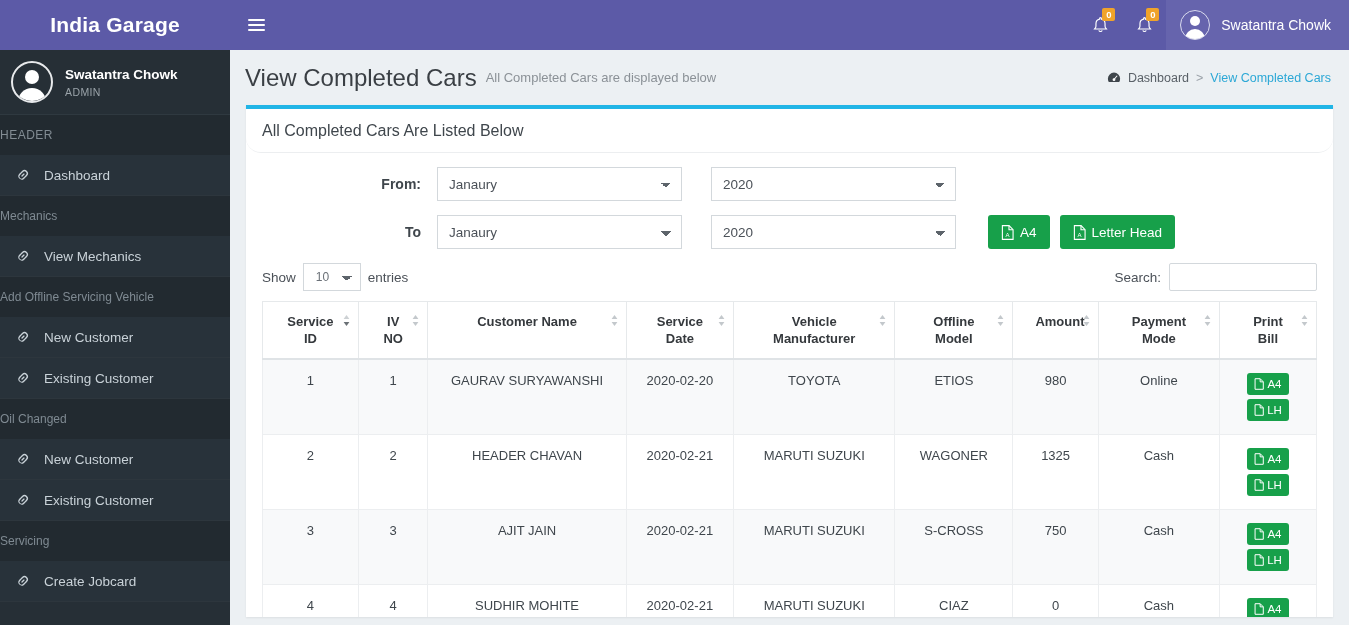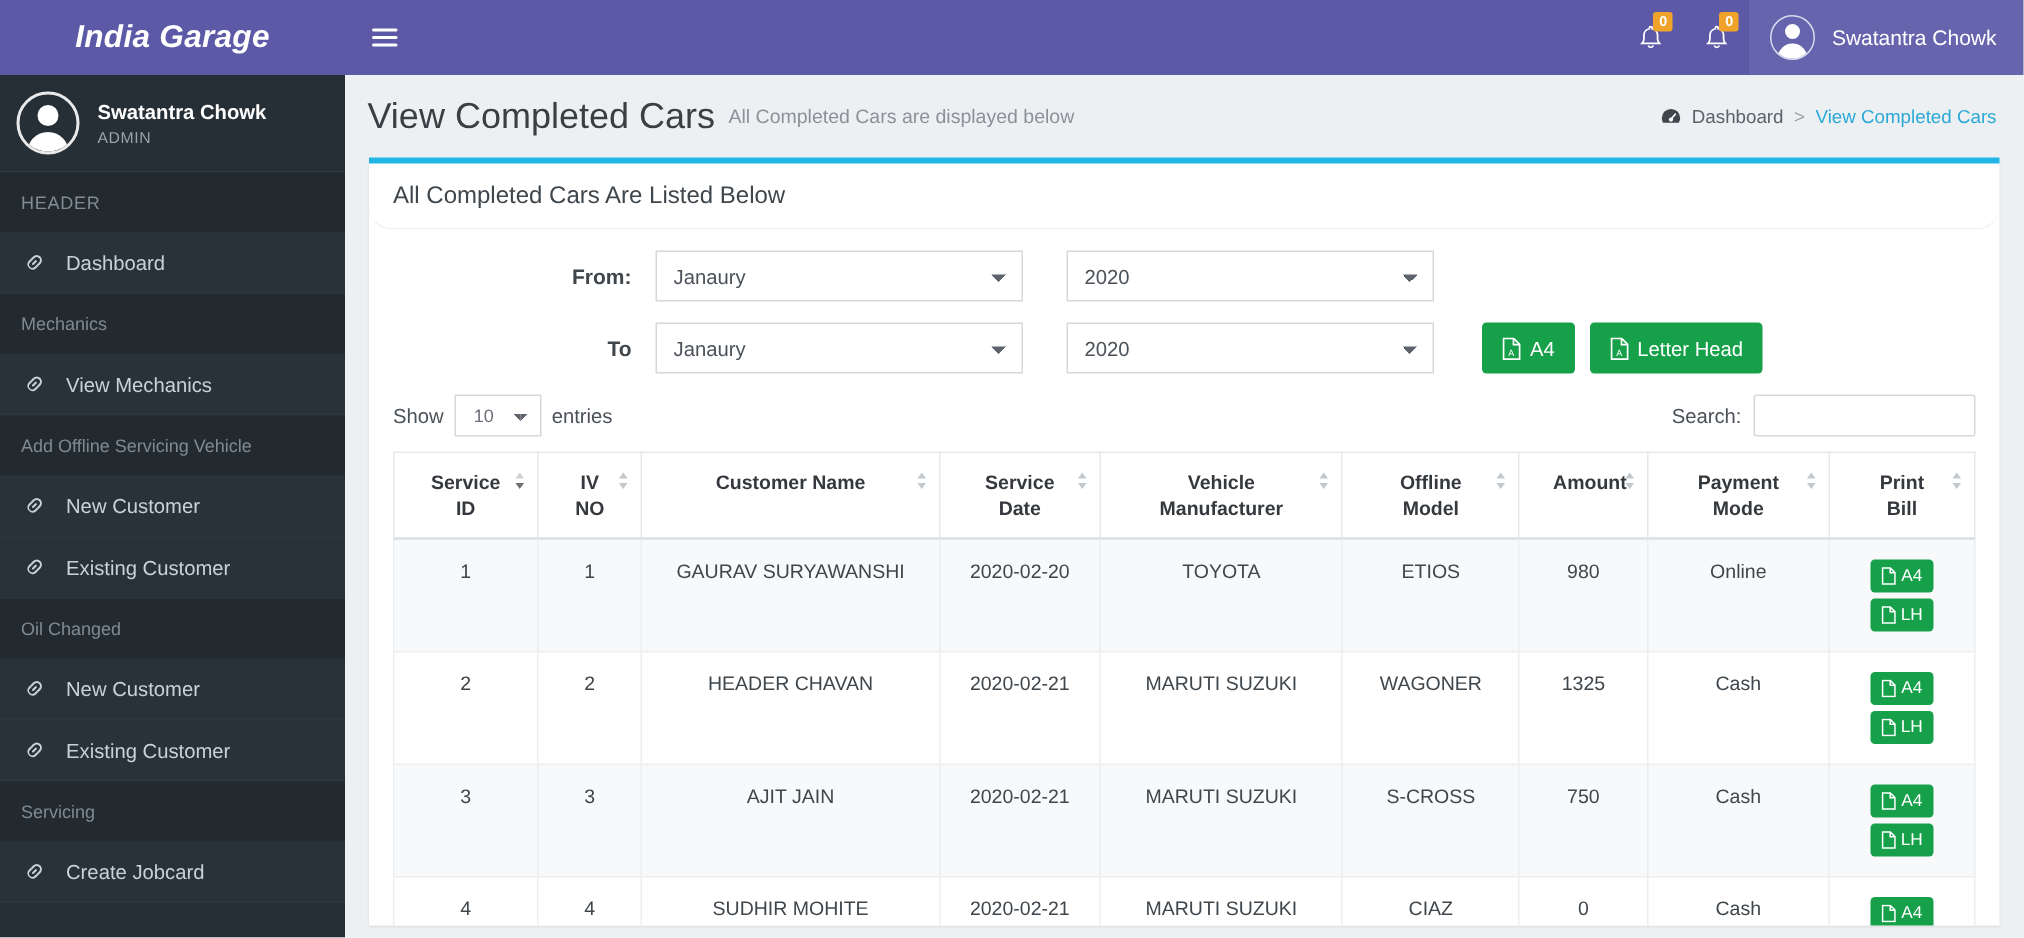--- a/index.html
+++ b/index.html
@@ -19,21 +19,20 @@
     background: #262f36;
     overflow: hidden;
   }
   .brand {
     height: 50px; background: #5c5aa7;
     display: flex; align-items: center; justify-content: center;
   }
   .brand-text {
     color: #ffffff; font-size: 21px; font-weight: bold;
     letter-spacing: .2px;
-    font-style: italic;
   }
   .user-block {
     height: 65px; display: flex; align-items: center;
     padding-left: 11px; gap: 12px;
     border-bottom: 1px solid #2f3940;
     background: #262f36;
   }
   .avatar-circle {
     width: 42px; height: 42px; border-radius: 50%;
     border: 2px solid #e8eaec; position: relative; overflow: hidden;
@@ -45,21 +44,21 @@
   }
   .avatar-circle:after {
     content:""; position:absolute; width:28px; height:20px; border-radius:14px 14px 0 0;
     background:#fff; left:5px; top:25px;
   }
   .user-name { color:#ffffff; font-size:13.5px; font-weight:bold; line-height:17px;}
   .user-role { color:#9aa3a9; font-size:10.5px; letter-spacing:.4px; margin-top:3px;}
 
   .nav-section {
     height: 40px; display: flex; align-items: center;
-    padding-left: 14px; color: #7f8a92; font-size: 12px;
+    color: #7f8a92; font-size: 12px;
     background: #222a30;
   }
   .nav-section.header-cap { color:#828c93; letter-spacing:.5px; }
   .nav-item {
     height: 41px; display: flex; align-items: center; gap: 14px;
     padding-left: 16px; color: #c9d2d8; font-size: 13.5px;
     border-bottom: 1px solid #2d363d;
     background: #28323a;
     cursor: pointer;
   }

